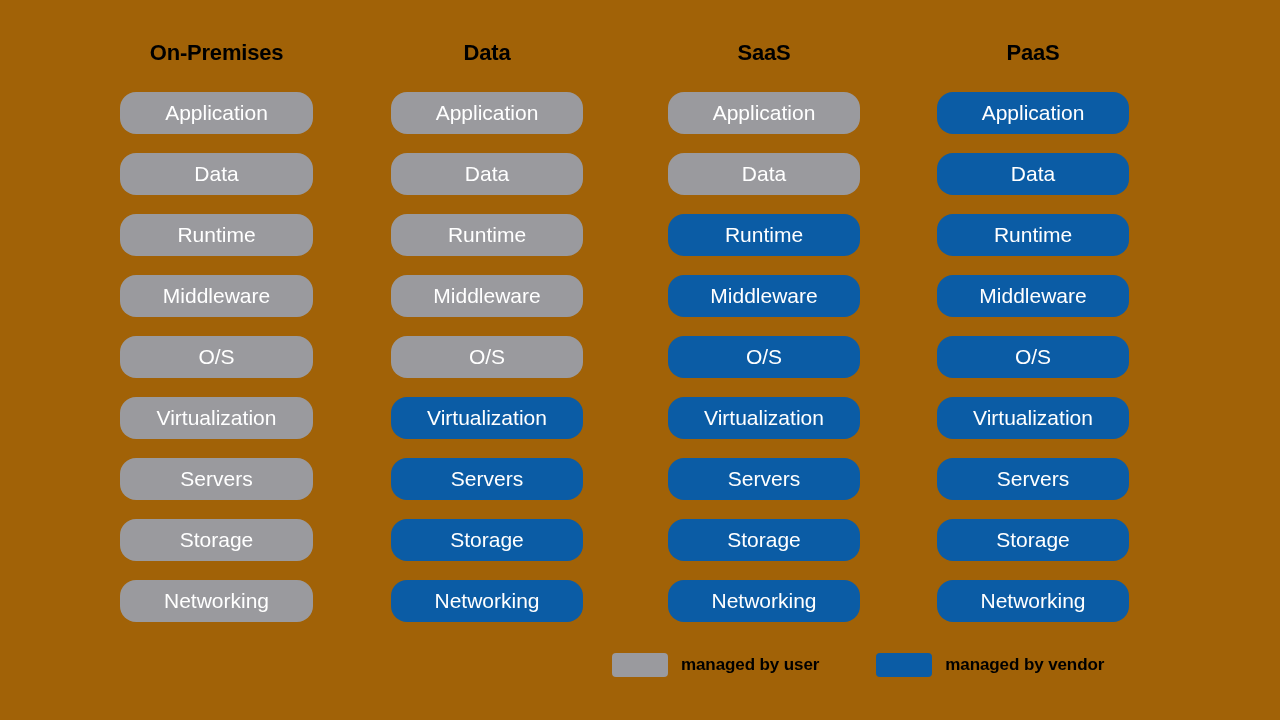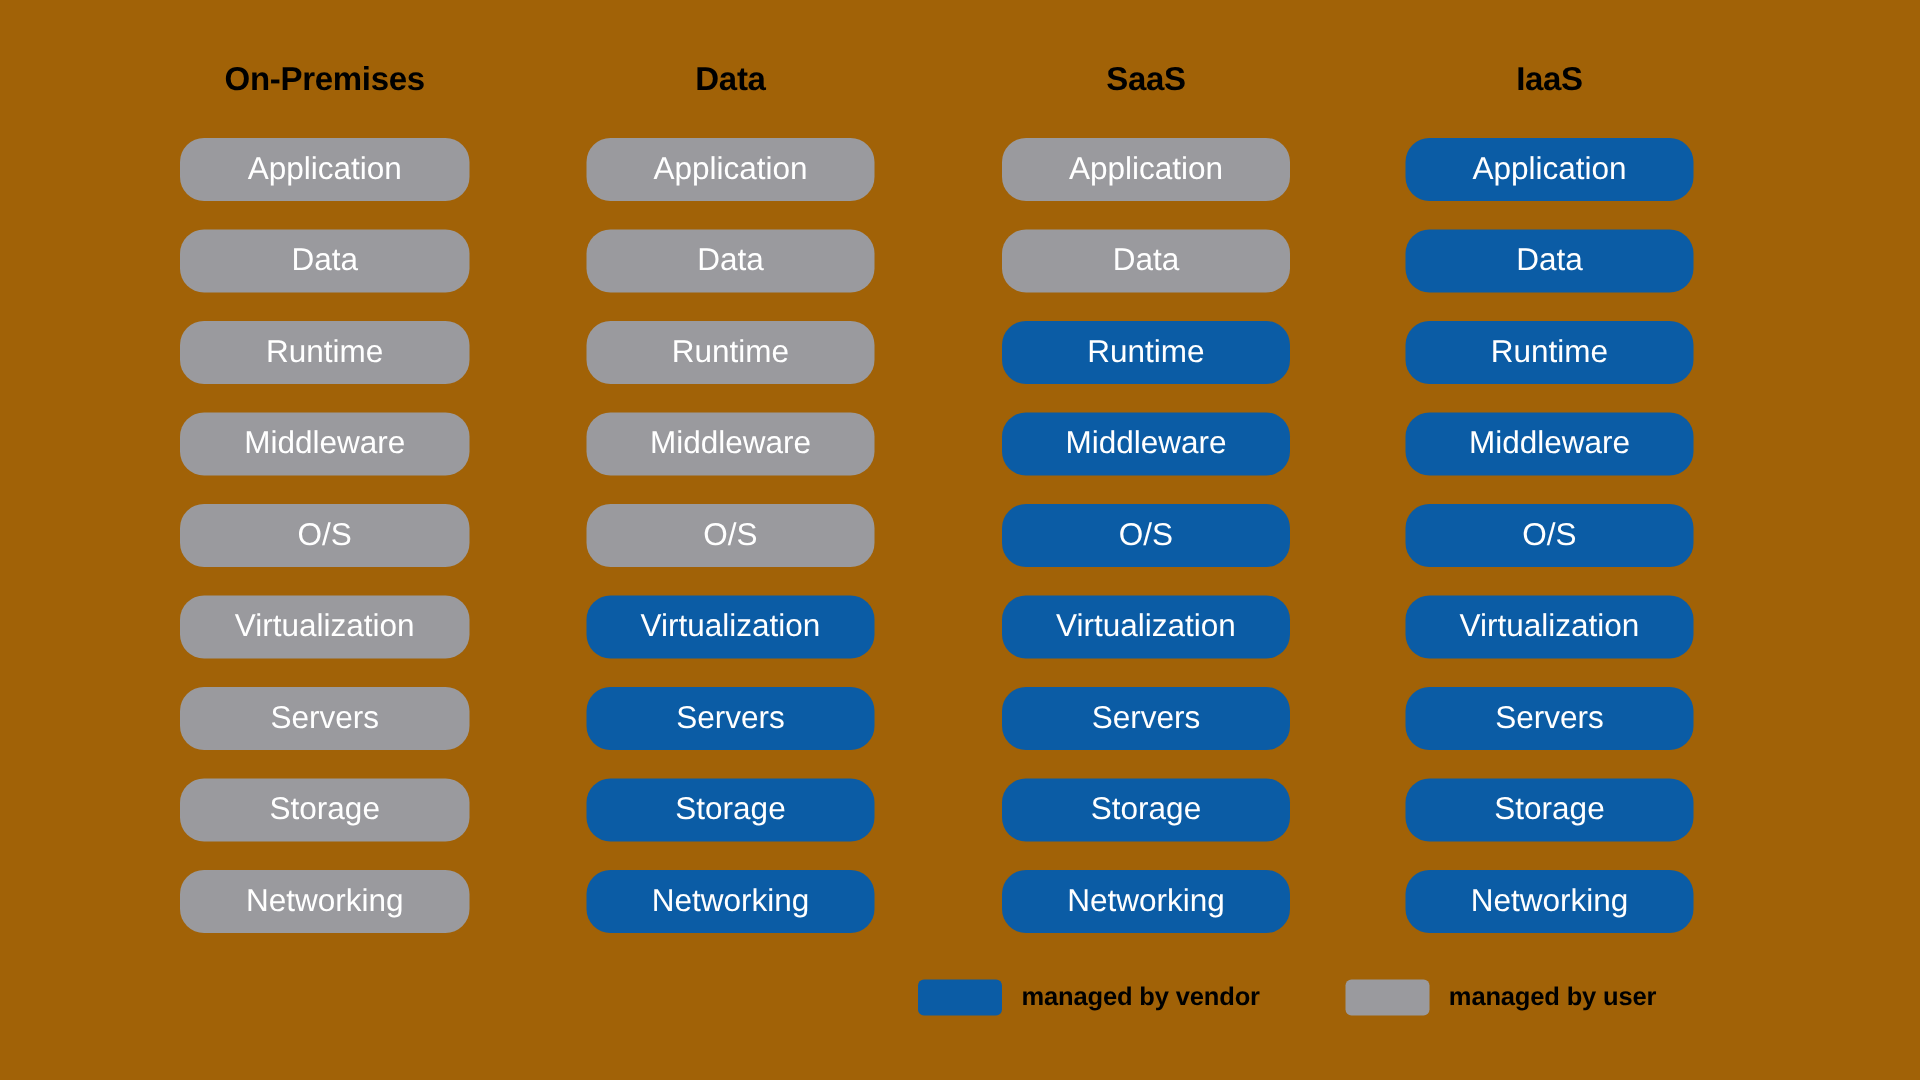--- a/index.html
+++ b/index.html
@@ -142,39 +142,39 @@
           <div class="layer-box owner-vendor">Runtime</div>
           <div class="layer-box owner-vendor">Middleware</div>
           <div class="layer-box owner-vendor">O/S</div>
           <div class="layer-box owner-vendor">Virtualization</div>
           <div class="layer-box owner-vendor">Servers</div>
           <div class="layer-box owner-vendor">Storage</div>
           <div class="layer-box owner-vendor">Networking</div>
         </div>
       </div>
       <div class="column col-3">
-        <div class="col-header">IaaS</div>
+        <div class="col-header">PaaS</div>
         <div class="layer-stack">
           <div class="layer-box owner-vendor">Application</div>
           <div class="layer-box owner-vendor">Data</div>
           <div class="layer-box owner-vendor">Runtime</div>
           <div class="layer-box owner-vendor">Middleware</div>
           <div class="layer-box owner-vendor">O/S</div>
           <div class="layer-box owner-vendor">Virtualization</div>
           <div class="layer-box owner-vendor">Servers</div>
           <div class="layer-box owner-vendor">Storage</div>
           <div class="layer-box owner-vendor">Networking</div>
         </div>
       </div>
     </div>
 
   <div class="legend">
       <div class="legend-item">
+        <span class="legend-swatch" style="background: rgb(154, 154, 158);"></span>
+        <span class="legend-label">managed by user</span>
+      </div>
+      <div class="legend-item">
         <span class="legend-swatch" style="background: rgb(11, 92, 165);"></span>
         <span class="legend-label">managed by vendor</span>
-      </div>
-      <div class="legend-item">
-        <span class="legend-swatch" style="background: rgb(154, 154, 158);"></span>
-        <span class="legend-label">managed by user</span>
       </div>
     </div>
 
 </div>
 
 </body></html>

